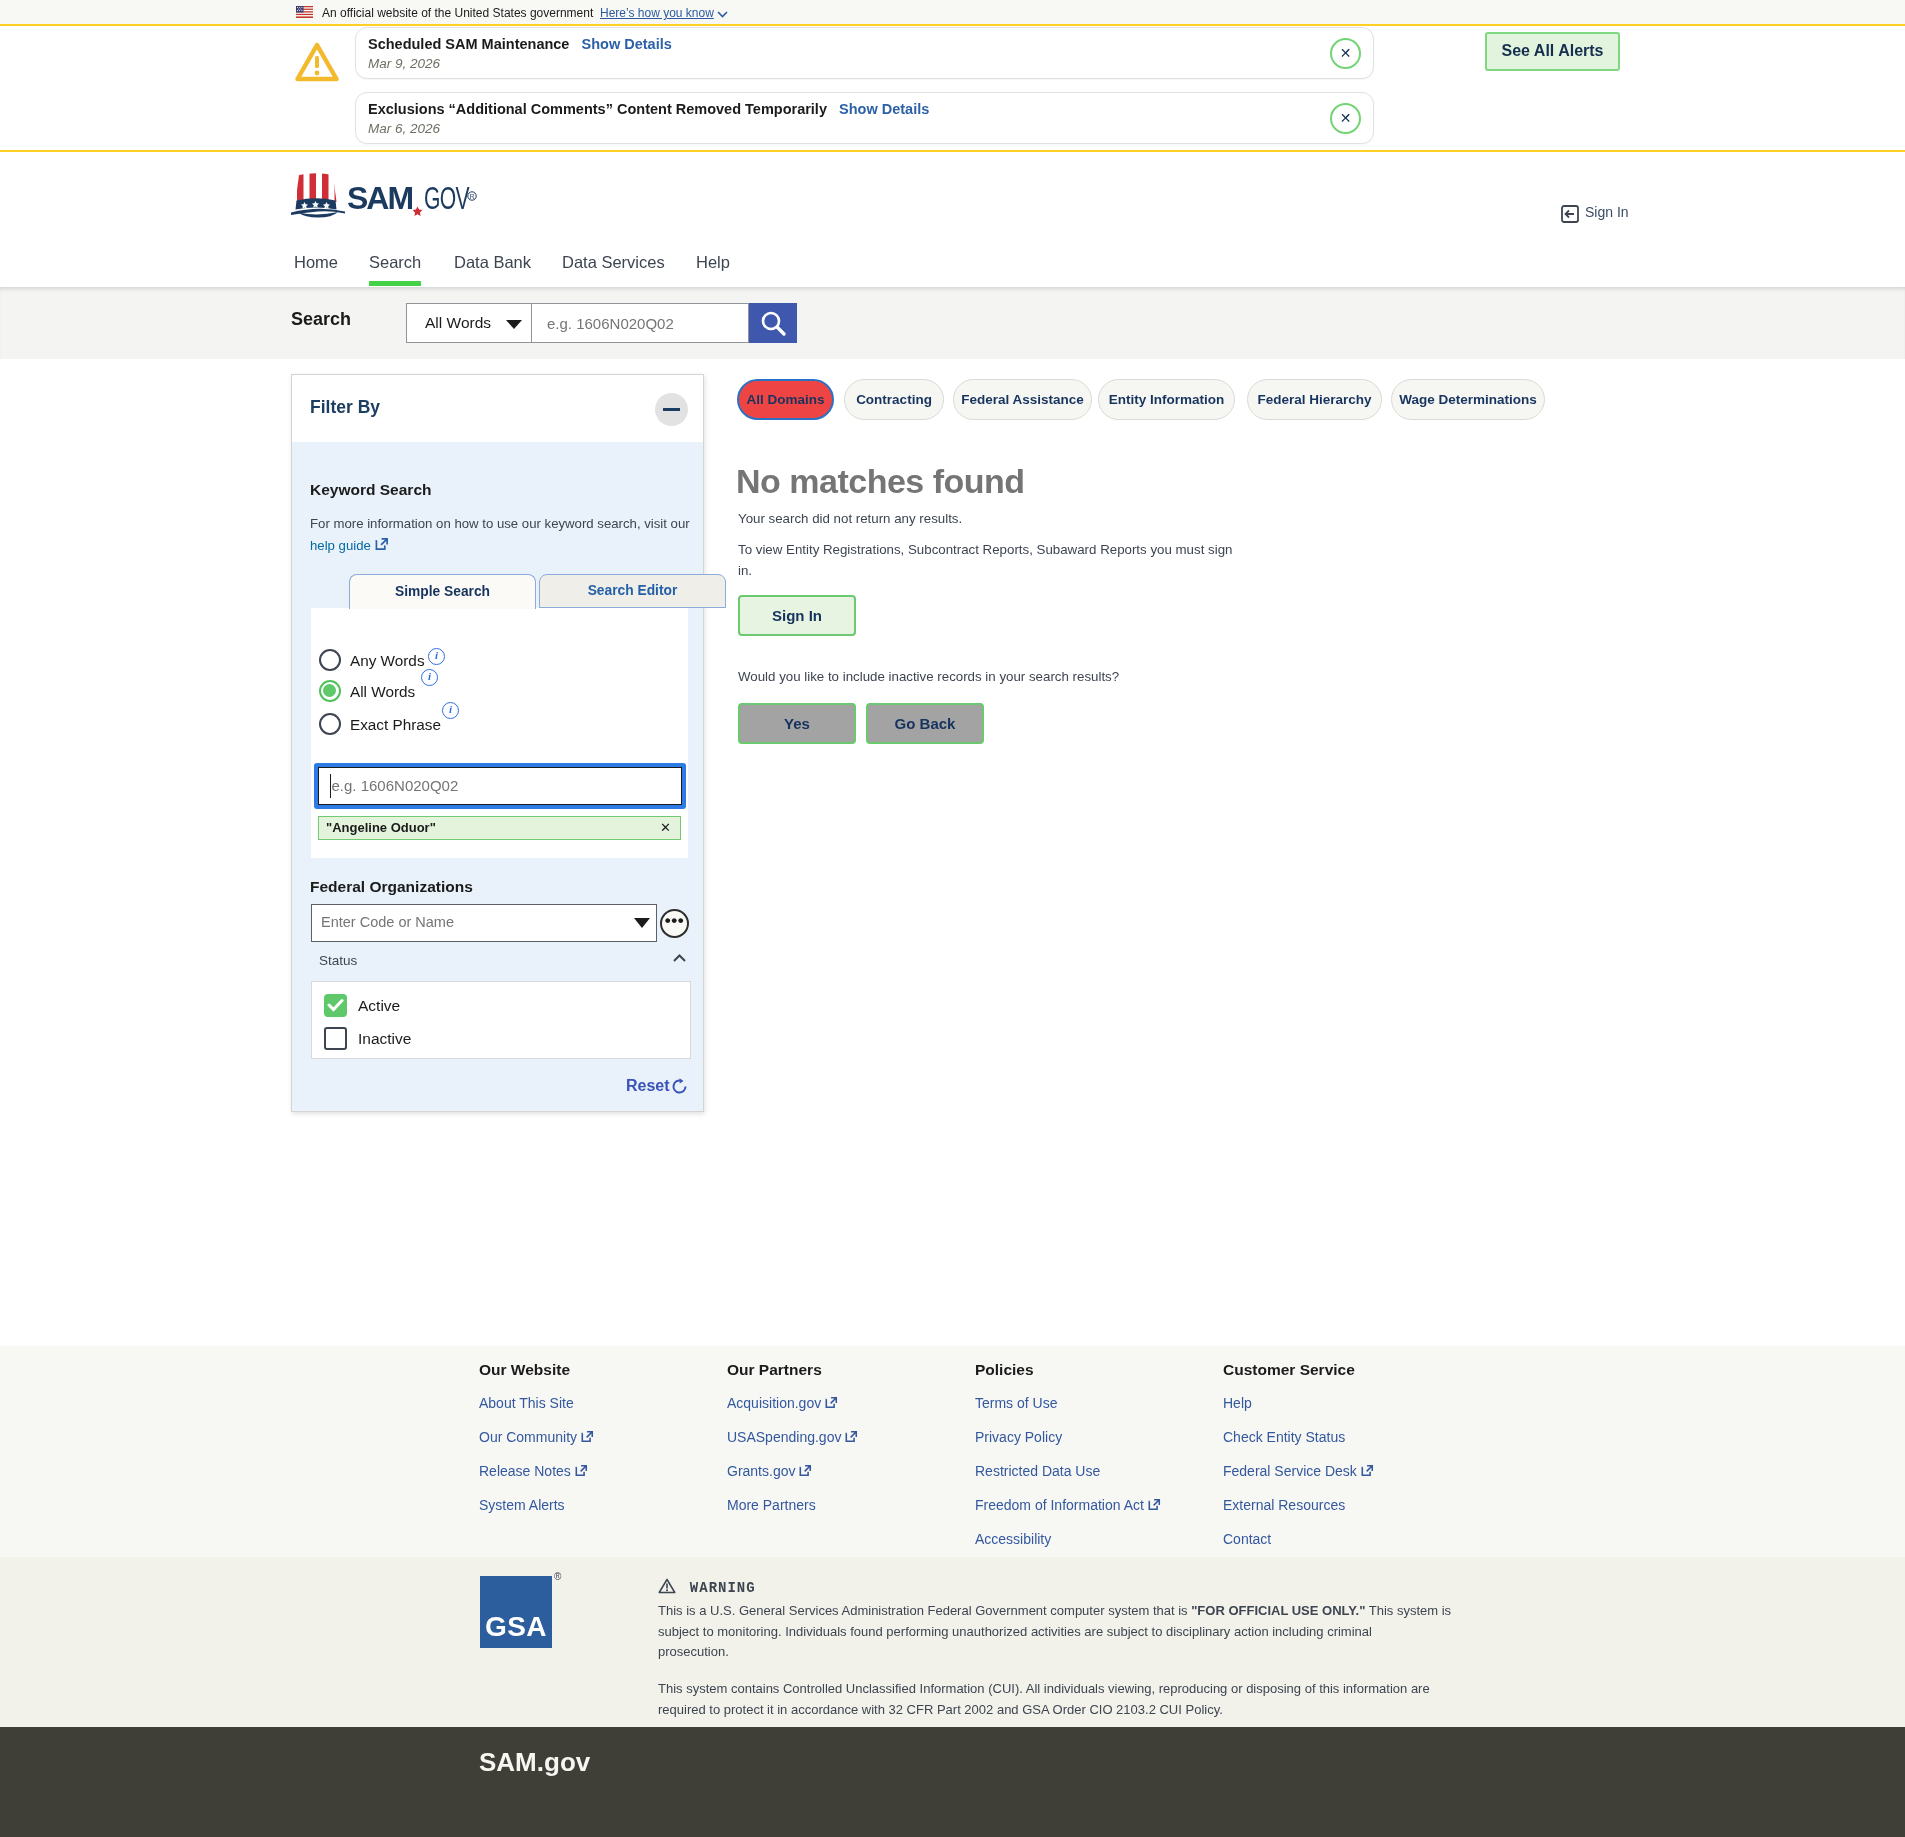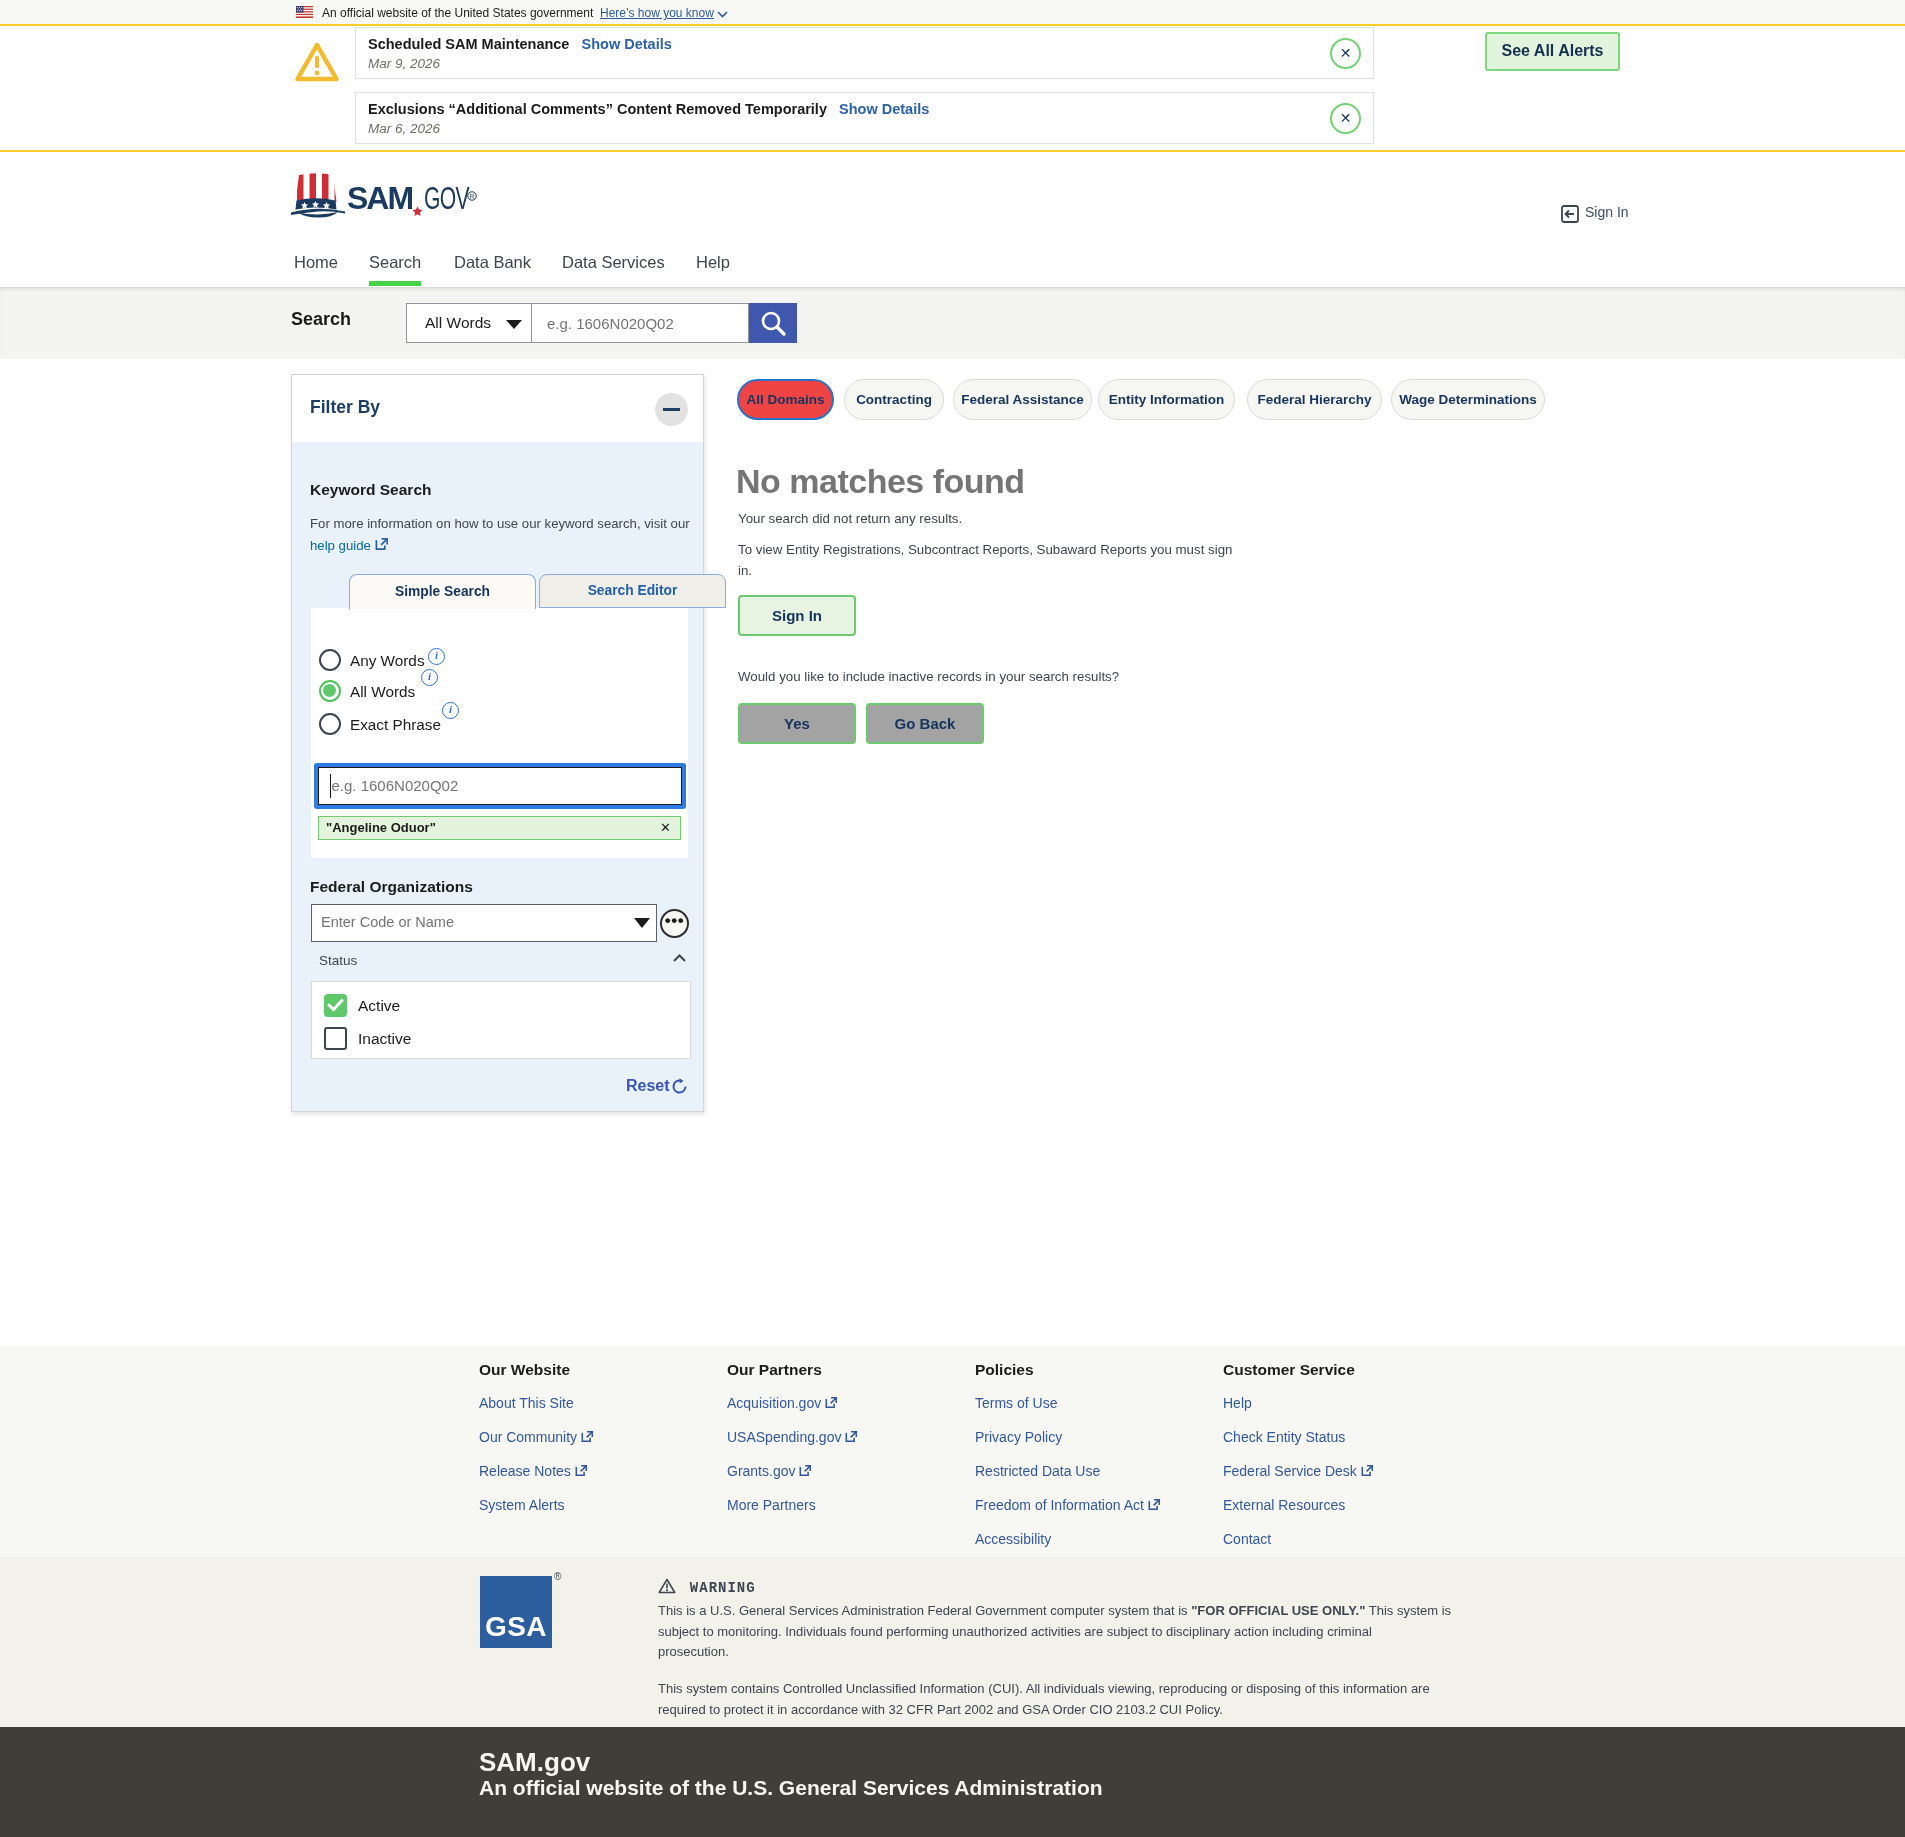--- a/index.html
+++ b/index.html
@@ -5,21 +5,21 @@
 * { margin:0; padding:0; box-sizing:border-box; }
 html,body { width:1905px; height:1837px; }
 body { font-family:"Liberation Sans", sans-serif; background:#fff; position:relative; overflow:hidden; color:#3d4551; }
 .abs { position:absolute; }
 
 #banner { left:0; top:0; width:1905px; height:26px; background:#f8f8f5; border-bottom:2px solid #fdd023; }
 #banner .txt { font-size:12px; color:#1b1b1b; top:6px; }
 #banner a { color:#2c5aa0; text-decoration:underline; }
 
 #alerts { left:0; top:26px; width:1905px; height:126px; background:#fff; border-bottom:2px solid #fdd023; }
-.alertbox { position:absolute; left:355px; width:1019px; height:52px; background:#fff; border:1px solid #dfe1e2; border-radius:0; box-shadow:0 1px 2px rgba(0,0,0,0.04); }
+.alertbox { position:absolute; left:355px; width:1019px; height:52px; background:#fff; border:1px solid #dfe1e2; border-radius:12px; box-shadow:0 1px 2px rgba(0,0,0,0.04); }
 .alertbox .ti { position:absolute; left:12px; top:8px; font-size:14.5px; font-weight:bold; color:#1b1b1b; white-space:nowrap; }
 .alertbox .sd { font-weight:bold; color:#2c61a7; }
 .alertbox .dt { position:absolute; left:12px; top:28px; font-size:13.5px; font-style:italic; color:#6f6f64; }
 .closebtn { position:absolute; left:974px; top:10px; width:31px; height:31px; border-radius:50%; border:2px solid #74d374; color:#15304f; text-align:center; line-height:26px; font-size:14px; }
 #seeall { left:1485px; top:6px; width:135px; height:39px; background:#e2f3de; border:2px solid #7fd77f; border-radius:3px; color:#15304f; font-weight:bold; font-size:16px; text-align:center; line-height:34px; }
 
 #header { left:0; top:152px; width:1905px; height:88px; background:#fff; }
 #signin { left:1585px; top:52px; font-size:14px; color:#3b4b63; }
 
 #nav { left:0; top:240px; width:1905px; height:47px; background:#fff; }
@@ -348,14 +348,13 @@
         <rect x="8.2" y="5.5" width="1.6" height="5" fill="#3d4551"></rect>
         <circle cx="9" cy="12.3" r="1" fill="#3d4551"></circle>
       </svg>
     <span class="wt">&nbsp;WARNING</span>
   </div>
   <div class="wpara" style="top:44px; white-space:nowrap">This is a U.S. General Services Administration Federal Government computer system that is <b>"FOR OFFICIAL USE ONLY."</b> This system is<br>subject to monitoring. Individuals found performing unauthorized activities are subject to disciplinary action including criminal<br>prosecution.</div>
   <div class="wpara" style="top:122px; white-space:nowrap">This system contains Controlled Unclassified Information (CUI). All individuals viewing, reproducing or disposing of this information are<br>required to protect it in accordance with 32 CFR Part 2002 and GSA Order CIO 2103.2 CUI Policy.</div>
 </div>
 <div class="abs" id="f3">
   <div class="a">SAM.gov</div>
-  <div class="b">An official website of the U.S. General Services Administration</div>
 </div>
 
 </body></html>

